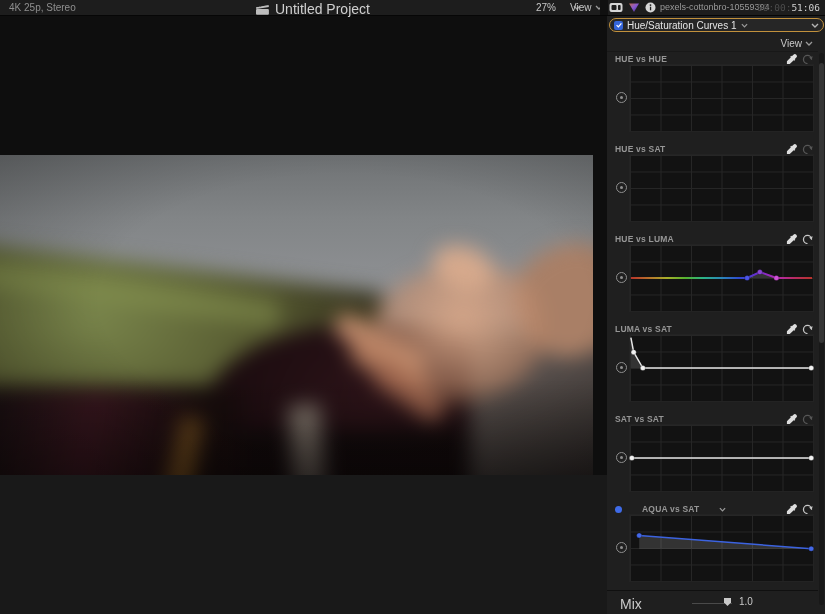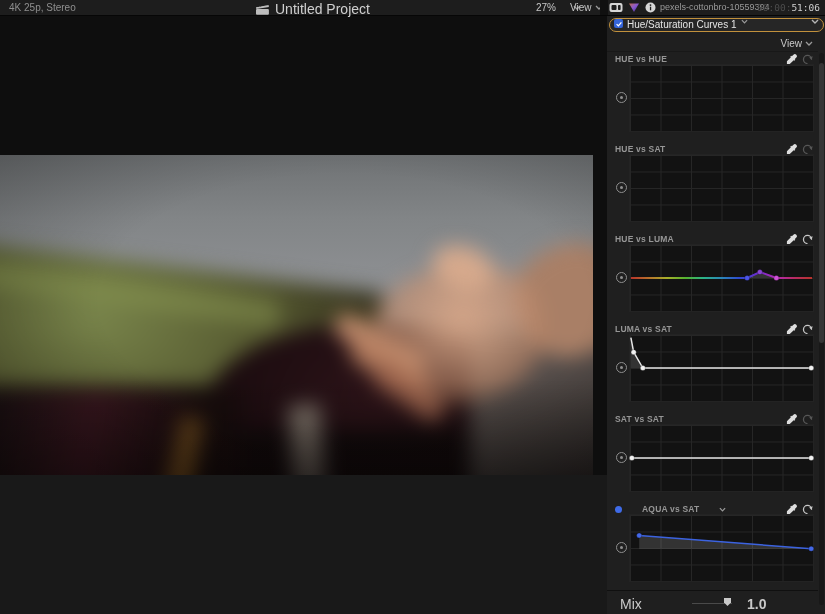--- a/index.html
+++ b/index.html
@@ -55,21 +55,21 @@
   .b-f2{left:345px;top:204px;width:92px;height:23px;transform:rotate(32deg);border-radius:12px;background:#b0795c;}
   .b-f3{left:368px;top:228px;width:80px;height:21px;transform:rotate(35deg);border-radius:11px;background:#965f49;}
   .b-thumb{left:432px;top:92px;width:62px;height:42px;transform:rotate(18deg);border-radius:50%;background:#d6a98c;}
   .vignette{position:absolute;inset:0;
     background:radial-gradient(ellipse at 58% 45%,rgba(0,0,0,0) 50%,rgba(0,0,0,.28) 100%),
                linear-gradient(0deg,rgba(0,0,0,.35),transparent 30%);}
   
   .inspector{position:absolute;left:607px;top:15px;width:218px;height:599px;background:#1f1f1f;}
   .effect-select{position:absolute;left:2px;top:3px;width:205px;height:12px;
     background:#262626;border:1.5px solid var(--focus-ring,#c2913c);border-radius:7px;
-    display:flex;align-items:flex-start;padding:0 4px;gap:4px;}
+    display:flex;align-items:center;padding:0 4px;gap:4px;}
   .cbx{width:9px;height:9px;border-radius:2px;background:var(--cbx-blue,#3565d9);
        display:inline-flex;align-items:center;justify-content:center;flex:0 0 auto;}
   .effect-name{font-size:10px;color:#e4e4e4;white-space:nowrap;}
   .effect-select .endchev{margin-left:auto;}
   .view-row{position:absolute;left:0;top:21px;width:211px;height:15px;border-bottom:1px solid #181818;}
   .view-row .vr{position:absolute;right:5px;top:2px;display:flex;align-items:center;gap:3px;
     font-size:10px;color:#c9c9c9;}
   .sections{position:absolute;left:0;top:36px;width:211px;}
   .csection{position:relative;height:90px;}
   .csec-head{position:absolute;top:2px;left:8px;right:5px;height:12px;display:flex;align-items:center;gap:20px;}
@@ -86,21 +86,21 @@
     background-image:linear-gradient(to right,#262626 1px,transparent 1px),
                      linear-gradient(to bottom,#262626 1px,transparent 1px);
     background-size:calc(100%/6) 25%;}
   .curve-svg{position:absolute;inset:0;width:100%;height:100%;overflow:visible;}
   .mix-row{position:absolute;left:0;top:575px;width:211px;height:24px;background:#1f1f1f;
     border-top:1px solid #101010;}
   .mix-label{position:absolute;left:13px;top:5px;font-size:14px;color:#c9c9c9;}
   .mix-track{position:absolute;left:85px;top:12px;width:40px;height:1px;background:#4a4a4a;}
   .mix-thumb{position:absolute;left:117px;top:7px;width:7px;height:8px;background:#c9c9c9;
     clip-path:polygon(50% 100%,0 55%,0 0,100% 0,100% 55%);}
-  .mix-value{position:absolute;left:140px;top:5px;font-size:14px;color:#c9c9c9;font-weight:bold;}
+  .mix-value{position:absolute;left:132px;top:5px;font-size:10px;color:#c9c9c9;}
   .vscroll{position:absolute;right:1px;top:38px;width:5px;height:552px;background:#181818;border-radius:3px;}
   .vscroll .thumb{position:absolute;left:0;top:10px;width:5px;height:280px;background:#353535;border-radius:3px;}
 </style>
 </head>
 <body>
 
 <header class="topbar">
   <span class="fmt">4K 25p, Stereo</span>
   <span class="titlegrp">
     <svg width="13" height="11" viewBox="0 0 13 11">

